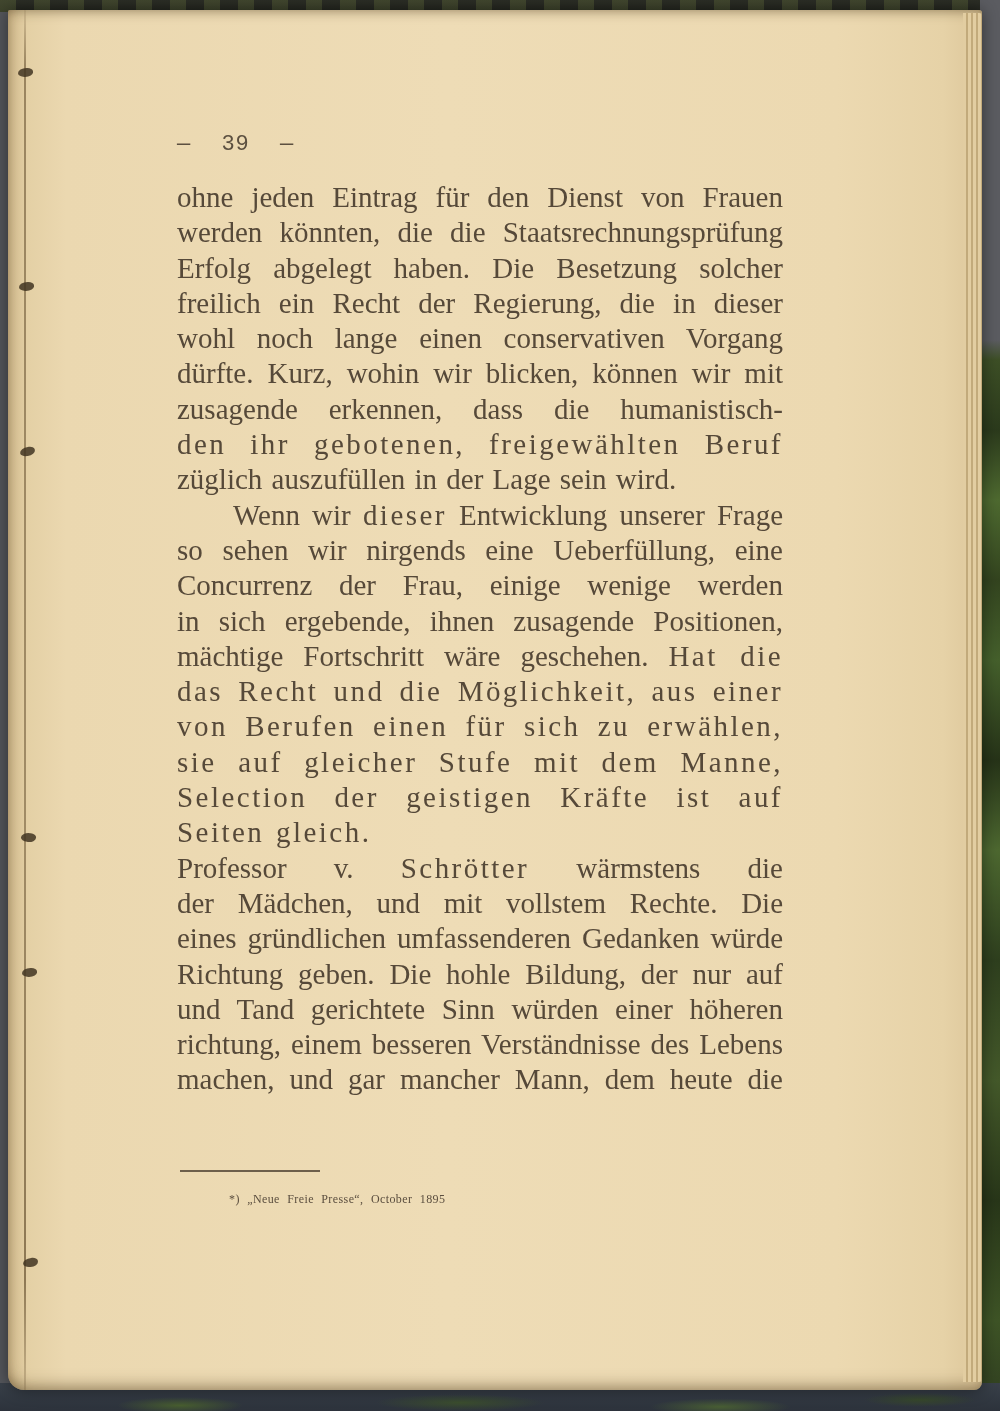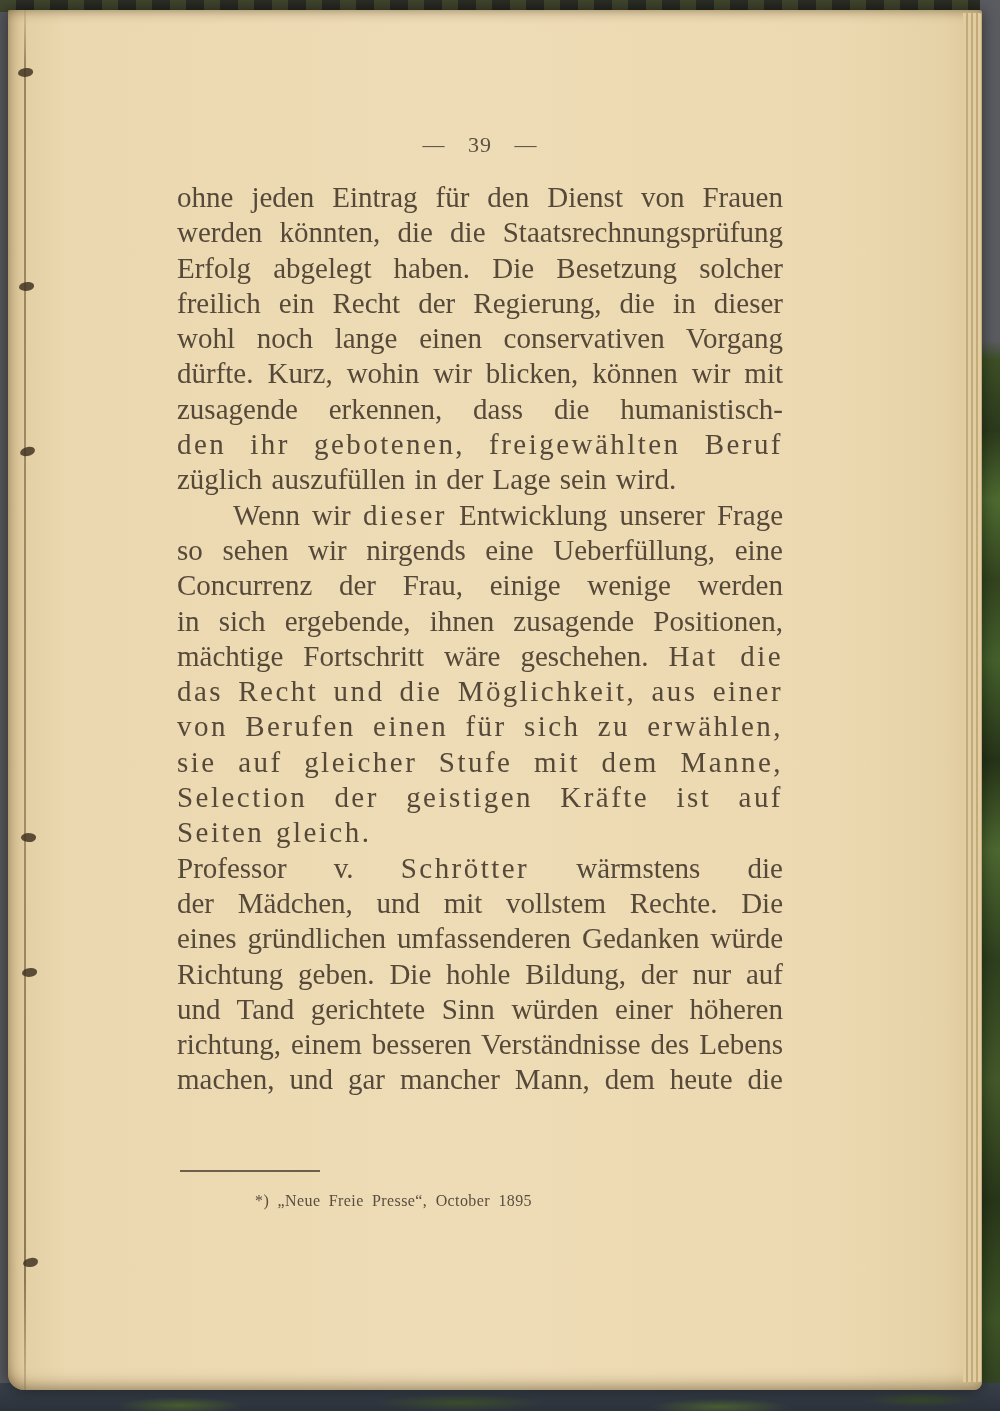--- a/index.html
+++ b/index.html
@@ -58,42 +58,42 @@
       rgba(96,74,42,.1), rgba(96,74,42,.55) 4%, rgba(96,74,42,.5) 60%,
       rgba(96,74,42,.65) 92%, rgba(96,74,42,.2));
   }
   .stitch {
     position:absolute; width:15px; height:9px; background:#423522;
     border-radius:60% 40% 55% 45%; opacity:.85;
   }
   
   .page-number {
     position:absolute; top:122px; left:169px; width:606px;
-    text-align:center; font-size:22px; color:#5c5040;
-    word-spacing:16px; letter-spacing:1px;
+    font-size:22px; color:#5c5040;
+    word-spacing:16px; letter-spacing:1px;font-family:Liberation Mono, monospace;
   }
   .body-text {
     position:absolute; top:170px; left:169px; width:606px;
     font-size:29px; color:#564939; overflow:hidden;
   }
   .line {
     height:35.3px; line-height:35.3px; overflow:hidden;
     text-align:justify; text-align-last:justify; word-spacing:2px;
   }
   .line.indent { text-indent:56px; }
   .line.end { text-align-last:left; }
   .sp { letter-spacing:.085em; }
   .fn-rule {
     position:absolute; top:1160px; left:172px; width:140px; height:2px;
     background:#6d5f4b;
   }
   .footnote {
-    position:absolute; top:1182px; left:185px; width:606px;
+    position:absolute; top:1182px; left:159px; width:606px;
     padding-left:62px; box-sizing:border-box;
-    font-size:16px; color:#5b4e3f; letter-spacing:.4px; word-spacing:4px;
+    font-size:12px; color:#5b4e3f; letter-spacing:.4px; word-spacing:4px;
   }
 </style>
 </head>
 <body>
 
 <div class="scene">
   <div class="bg-top"></div>
   <div class="bg-right"></div>
   <div class="bg-bottom"></div>
 

